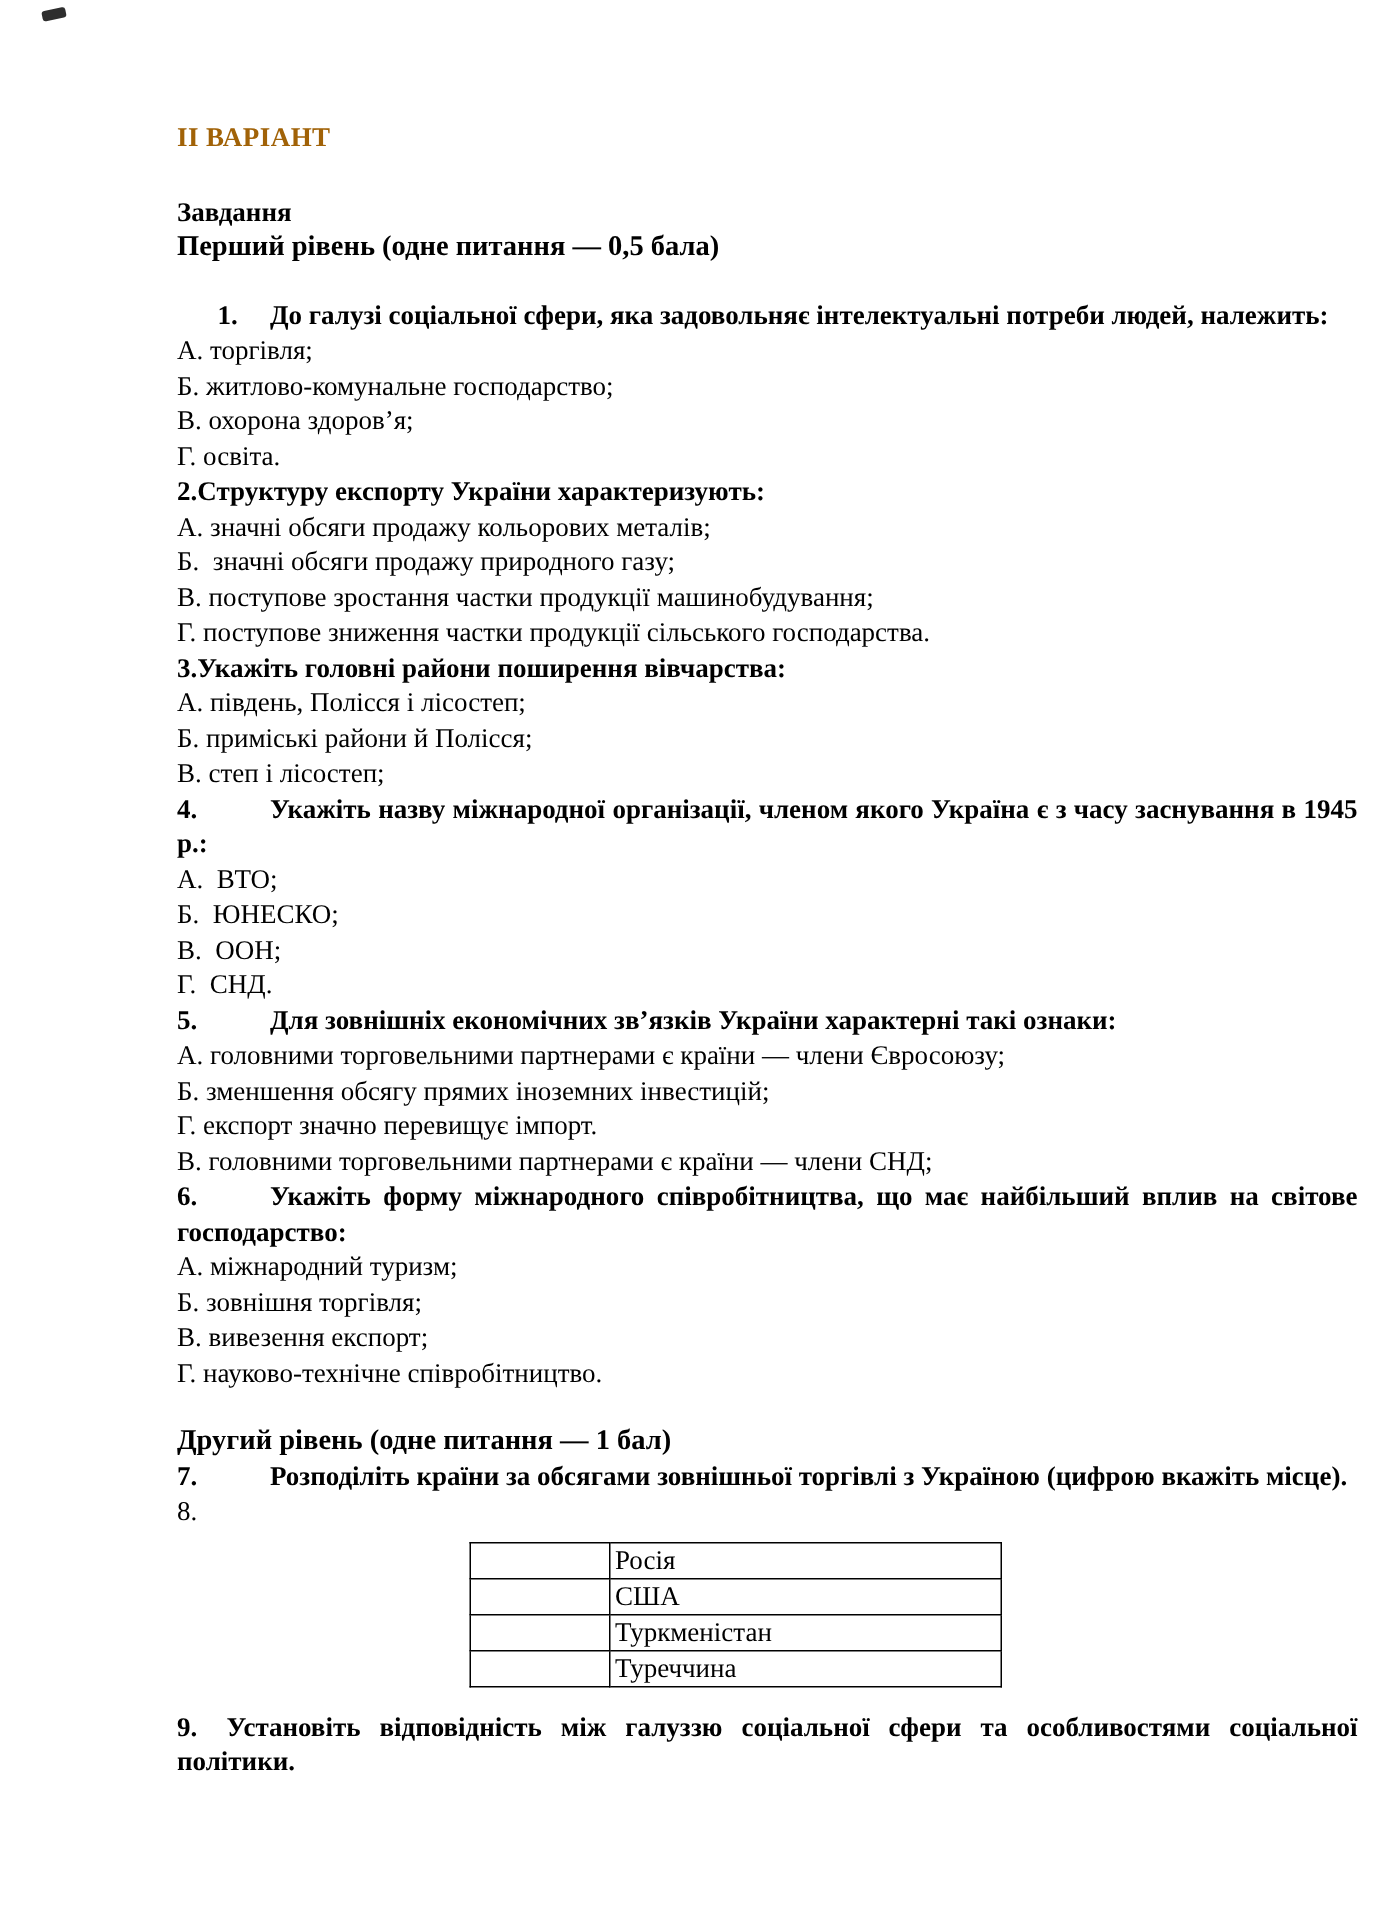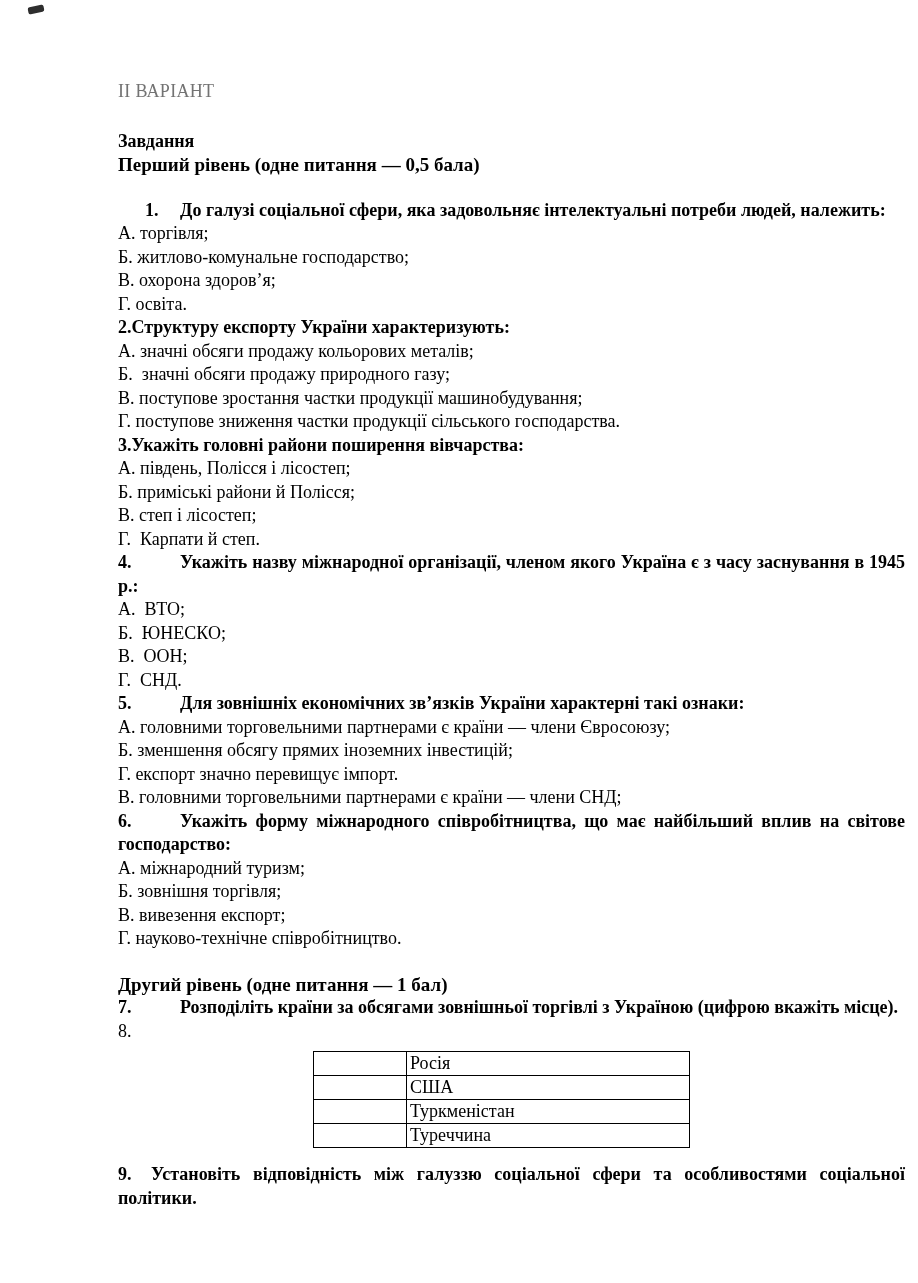--- a/index.html
+++ b/index.html
@@ -12,40 +12,40 @@
     color: #000000;
     font-family: "Liberation Serif", "DejaVu Serif", serif;
     font-size: 18px;
     line-height: 23.5px;
     padding: 80px 13px 18px 118px;
     overflow: hidden;
   }
   p { margin: 0; }
   .bold { font-weight: bold; }
   .variant-title {
-    color: #737373;
-    font-weight: normal;
+    color: #a16207;
+    font-weight: bold;
     font-size: 18px;
     margin: 0 0 26px 0;
     letter-spacing: 0.3px;
   }
   .level-heading { font-weight: bold; font-size: 19px; }
   .q-title { font-weight: bold; text-align: justify; }
   .hang { padding-left: 62px; text-indent: -35px; }
   .num { text-indent: 0; }
   .num-hang { display: inline-block; width: 35px; }
   .num-tab  { display: inline-block; width: 62px; }
   .num-q9   { display: inline-block; width: 33px; }
   .option { white-space: pre-wrap; }
   .mt { margin-top: 22px; }
   .mt-sm { margin-top: 14px; }
   .rank-table { border-collapse: collapse; margin: 8px 0 15px 195px; font-size: 18px; }
   .rank-table td { border: 1px solid #000; height: 23px; padding: 0 3px; line-height: 23px; vertical-align: middle; }
   .rank-cell { width: 93px; }
-  .country-cell { width: 283px; margin-left: 40px; }
+  .country-cell { width: 261px; margin-left: 40px; }
   .artifact {
     position: absolute; left: 28px; top: 6px;
     width: 16px; height: 7px; background: #2e2e2e;
     border-radius: 2px; transform: rotate(-12deg);
   }
 </style>
 </head>
 <body>
 
 <div class="page">
@@ -65,21 +65,20 @@
   <p class="q-title"><span class="num">2.</span><span>Структуру експорту України характеризують:</span></p>
   <p class="option">А. значні обсяги продажу кольорових металів;</p>
   <p class="option">Б.  значні обсяги продажу природного газу;</p>
   <p class="option">В. поступове зростання частки продукції машинобудування;</p>
   <p class="option">Г. поступове зниження частки продукції сільського господарства.</p>
 
   <p class="q-title"><span class="num">3.</span><span>Укажіть головні райони поширення вівчарства:</span></p>
   <p class="option">А. південь, Полісся і лісостеп;</p>
   <p class="option">Б. приміські райони й Полісся;</p>
   <p class="option">В. степ і лісостеп;</p>
-  <p class="option">Г.  Карпати й степ.</p>
 
   <p class="q-title"><span class="num num-tab">4.</span><span>Укажіть назву міжнародної організації, членом якого Україна є з часу заснування в 1945 р.:</span></p>
   <p class="option">А.  ВТО;</p>
   <p class="option">Б.  ЮНЕСКО;</p>
   <p class="option">В.  ООН;</p>
   <p class="option">Г.  СНД.</p>
 
   <p class="q-title"><span class="num num-tab">5.</span><span>Для зовнішніх економічних зв’язків України характерні такі ознаки:</span></p>
   <p class="option">А. головними торговельними партнерами є країни — члени Євросоюзу;</p>
   <p class="option">Б. зменшення обсягу прямих іноземних інвестицій;</p>

